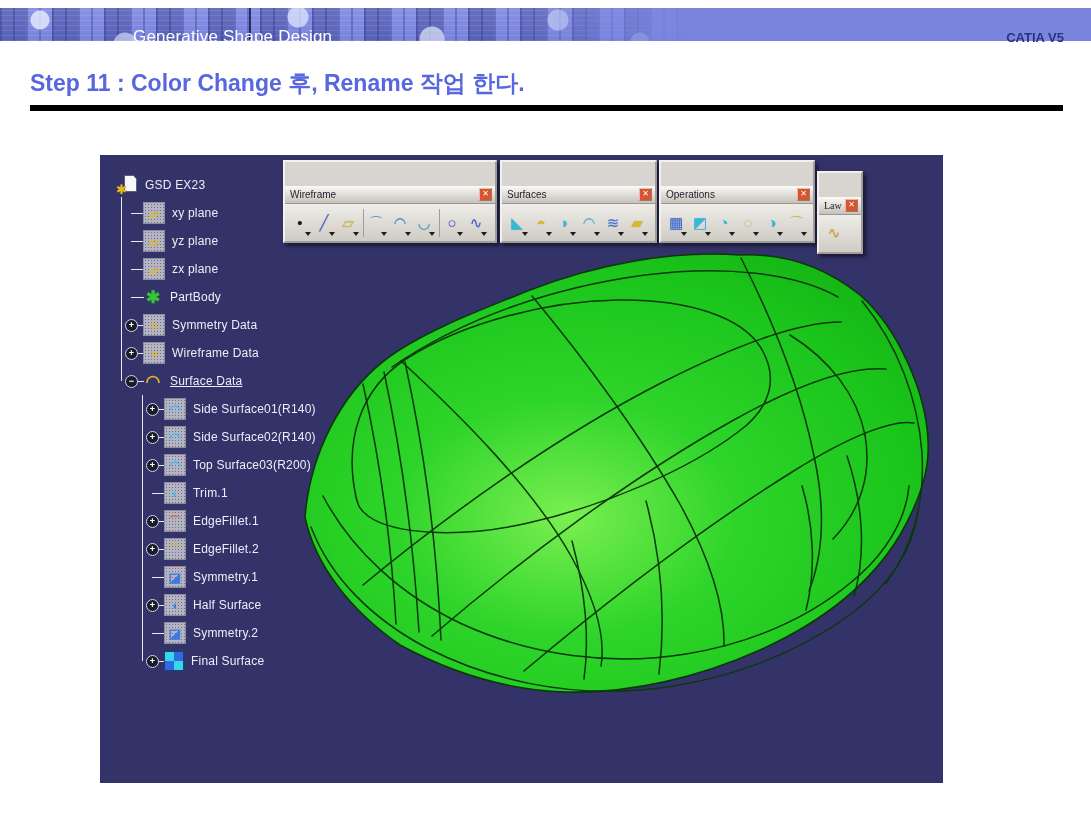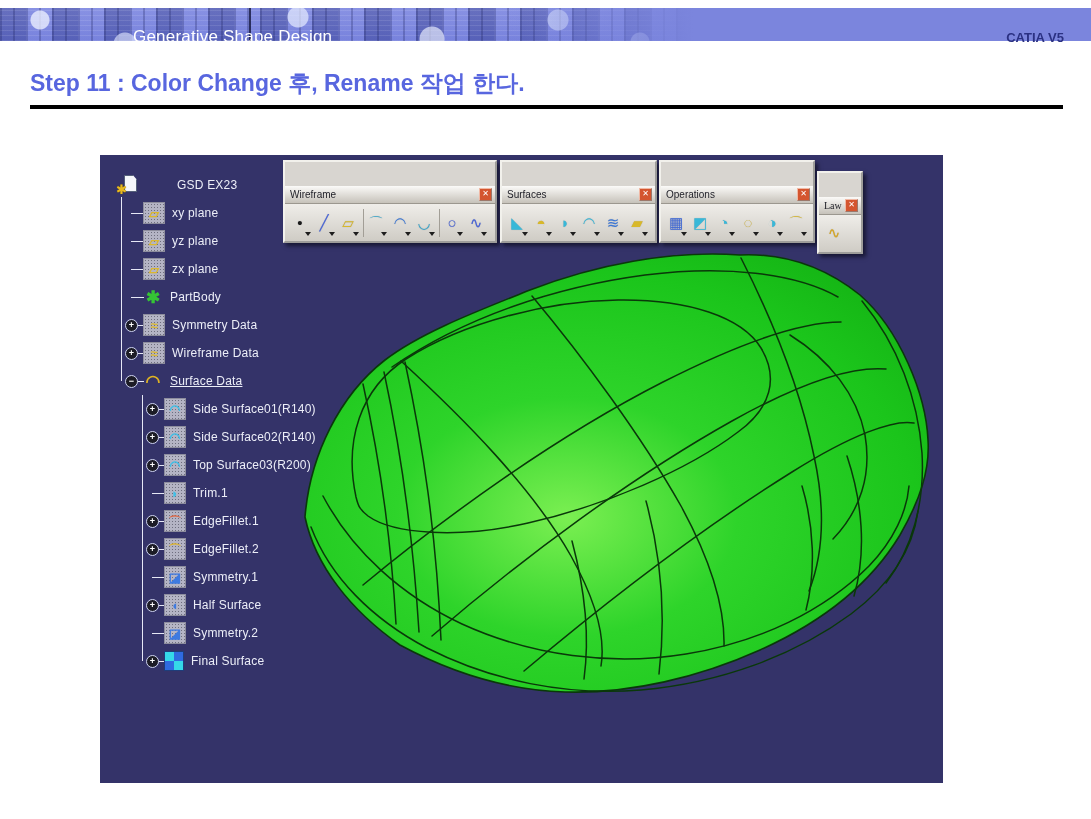--- a/index.html
+++ b/index.html
@@ -26,21 +26,21 @@
       linear-gradient(#8790e2,#6d78d8);}
   .band.top .band-pattern{width:700px;}
   .band.bottom .band-pattern{width:660px;}
   .app-title{position:absolute;left:133px;top:19px;font-size:17px;color:#ffffff;letter-spacing:.2px;}
   .brand{position:absolute;right:27px;top:22px;font-size:13px;font-weight:bold;color:#2b3182;}
   .footer-url{position:absolute;left:186px;top:8px;font-size:15px;color:#ffffff;}
   .footer-copy{position:absolute;right:25px;top:10px;font-size:13px;color:#ffffff;}
 
   
   .step-title{position:absolute;left:30px;top:68px;width:1033px;font-size:23px;font-weight:bold;
-              color:#5866df;border-bottom:4px solid #000000;padding-bottom:6px;}
+              color:#5866df;border-bottom:6px solid #000000;padding-bottom:6px;}
   .bullet-row{position:absolute;left:88px;top:116px;display:flex;align-items:flex-start;}
   .bullet-sq{width:9px;height:9px;background:#2f9e9e;margin-top:8px;flex:none;}
   .bullet-text{margin-left:17px;font-size:19px;color:#000;}
   .bullet-text .b{font-weight:bold;}
 
   
   .viewport{position:absolute;left:100px;top:155px;width:843px;height:628px;background:#343369;}
   .model-svg{position:absolute;left:0;top:0;width:843px;height:628px;}
 
   
@@ -244,21 +244,21 @@
           <div class="tb-btn noarrow">
             <span class="tb-glyph" style="color: rgb(216, 168, 34);">∿</span>
           </div>
         </div>
     </div>
 
     <div class="tline" style="left:21px;top:42px;width:1px;height:184px;"></div>
     <div class="tline" style="left:42px;top:240px;width:1px;height:266px;"></div>
 
     <div class="tree" id="tree">
-        <div class="trow" style="padding-left: 8px; gap: 32px;">
+        <div class="trow" style="padding-left: 8px;">
           <span class="ic t-part"></span>
           <span class="tlabel">GSD EX23</span>
         </div>
         <div class="trow" style="padding-left: 33px;">
           <span class="stub l1"></span>
           <span class="ic hatch">
             <span class="g" style="color: rgb(220, 184, 46);">▱</span>
           </span>
           <span class="tlabel">xy plane</span>
         </div>

